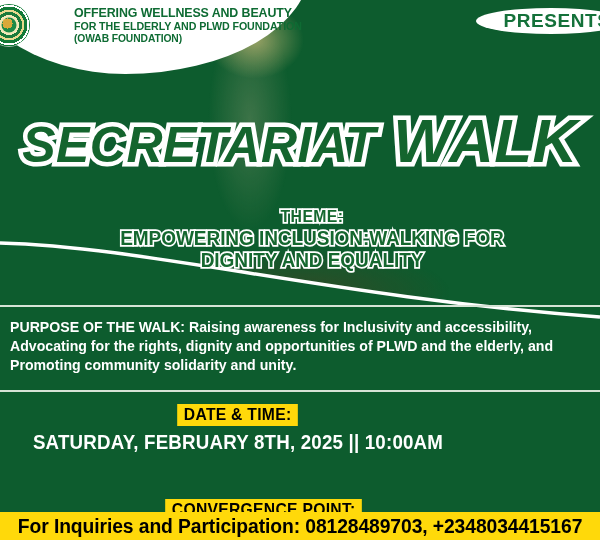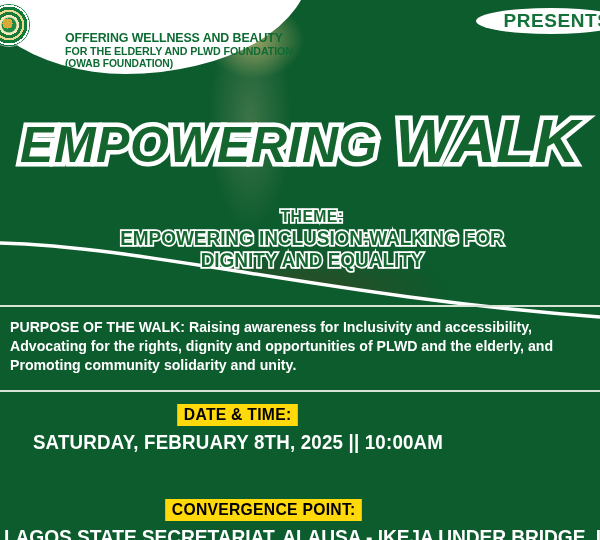--- a/index.html
+++ b/index.html
@@ -36,22 +36,22 @@
       radial-gradient(ellipse 200px 60px at 300px 292px, rgba(90,55,30,.45), rgba(90,55,30,0) 75%);
   }
 
   
   .hdr-blob {
     position:absolute; left:-40px; top:-46px; width:350px; height:120px;
     background:#ffffff; border-radius:0 0 190px 170px/0 0 110px 120px;
     z-index:4;
   }
   .org {
-    position:absolute; left:27px; top:6px; z-index:6;
-    display:flex; align-items:flex-start; gap:6px;margin-top:25px;
+    position:absolute; left:36px; top:6px; z-index:6;
+    display:flex; align-items:flex-start; gap:6px;
   }
   .logo-wrap{ position:absolute; left:-12px; top:4px; width:42px; height:42px; z-index:6; }
   .logo-emblem{
     width:42px; height:42px; border-radius:50%;
     background:
       radial-gradient(circle at 50% 50%, #f3e8b8 0 34%, #1a7a3c 34% 44%, #e8d98e 44% 52%, #127a38 52% 62%, #ffffff 62% 68%, #0f7a36 68% 100%);
     box-shadow:0 0 0 1px rgba(255,255,255,.6);
     position:relative;
   }
   .logo-emblem::after{
@@ -168,21 +168,21 @@
       <div class="org-l2">FOR THE ELDERLY AND PLWD FOUNDATION</div>
       <div class="org-l3">(OWAB FOUNDATION)</div>
     </div>
   </div>
 
   <div class="presents-pill">
     <span>PRESENTS</span>
   </div>
 
   <div class="title-block">
-    <div class="title-l1">EMPOWERING</div>
+    <div class="title-l1">SECRETARIAT</div>
     <div class="title-l2">WALK</div>
   </div>
 
   <div class="theme-block">
     <span class="theme-lbl">THEME:</span>
     <span class="theme-t1">EMPOWERING INCLUSION:WALKING FOR</span>
     <span class="theme-t2">DIGNITY AND EQUALITY</span>
   </div>
 
   <div class="green-body"></div>
@@ -195,14 +195,17 @@
   <div class="dt-block">
     <span class="hl">DATE &amp; TIME:</span>
     <span class="dt-val">SATURDAY, FEBRUARY 8TH, 2025 || 10:00AM</span>
   </div>
 
   <div class="cp-block">
     <span class="hl">CONVERGENCE POINT:</span>
     <span class="cp-val">LAGOS STATE SECRETARIAT, ALAUSA - IKEJA UNDER BRIDGE, LAGOS.</span>
   </div>
 
+  <div class="yellow-bar">
+    <span>For Inquiries and Participation: 08128489703, +2348034415167</span>
+  </div>
 
 </div>
 
 </body></html>

